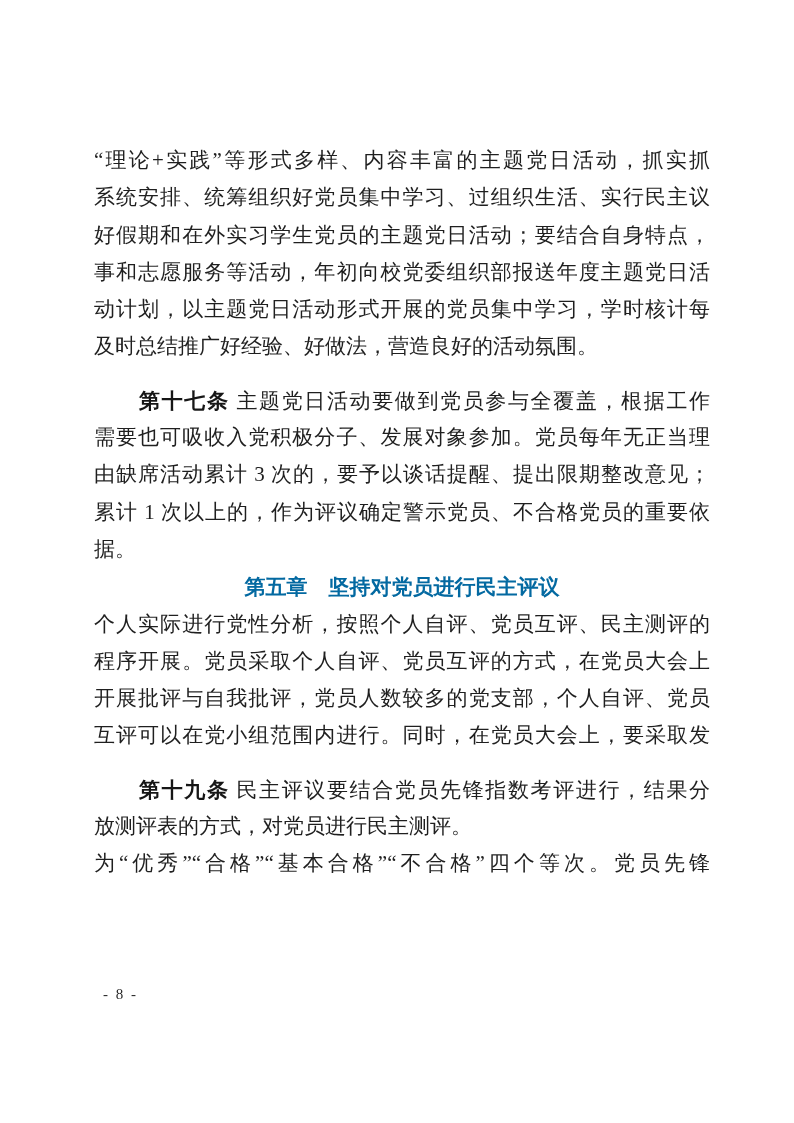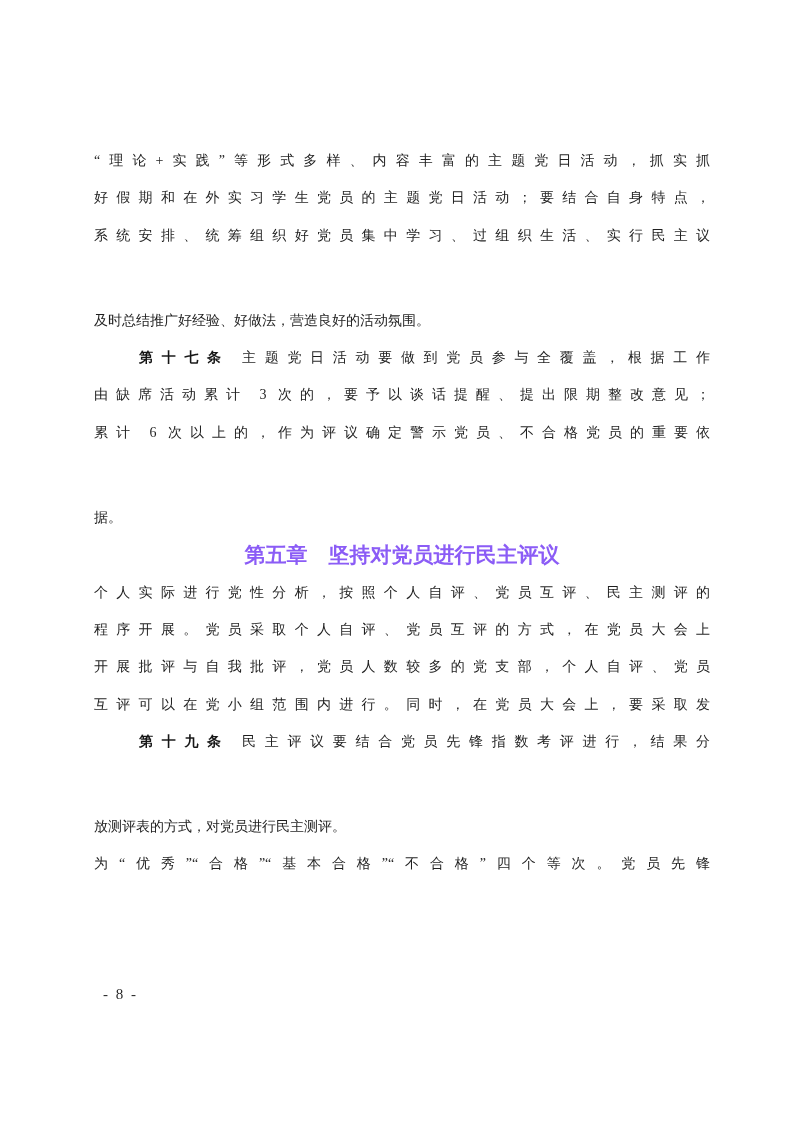--- a/index.html
+++ b/index.html
@@ -17,75 +17,78 @@
     color: #1f1f1f;
   }
   .textcol {
     position: absolute;
     left: 94px;
     top: 142px;
     width: 616px;
   }
   .line {
     font-family: "Liberation Serif", serif;
-    font-size: 14px;
+    font-size: 21px;
     line-height: 37.3px;
     height: 37.3px;
     text-align: justify;
     text-align-last: justify;
     -moz-text-align-last: justify;
     white-space: normal;
     overflow: visible;
   }
   .line.short {
     text-align: right;
     text-align-last: left;
-    margin-top: 48px;
     -moz-text-align-last: left;
   }
   .line.indent {
     text-indent: 45px;
+    margin-top: 16px;
   }
   .b {
     font-weight: 700;
     font-family: "Liberation Sans", sans-serif;
     color: #161616;
   }
   .heading {
     font-family: "Liberation Sans", sans-serif;
     font-weight: 700;
     font-size: 21px;
     line-height: 37.3px;
     height: 37.3px;
     text-align: center;
-    color: #8b5cf6;
+    color: #0369a1;
   }
   .pagenum {
     position: absolute;
     left: 103px;
     top: 984px;
     font-family: "Liberation Serif", serif;
     font-size: 15px;
     line-height: 20px;
     color: #2a2a2a;
     letter-spacing: 2px;
   }
 </style>
 </head>
 <body>
 
 <div class="page">
   <div class="textcol" id="textcol">
       <div class="line">“理论+实践”等形式多样、内容丰富的主题党日活动，抓实抓</div>
+      <div class="line">系统安排、统筹组织好党员集中学习、过组织生活、实行民主议</div>
       <div class="line">好假期和在外实习学生党员的主题党日活动；要结合自身特点，</div>
-      <div class="line">系统安排、统筹组织好党员集中学习、过组织生活、实行民主议</div>
+      <div class="line">事和志愿服务等活动，年初向校党委组织部报送年度主题党日活</div>
+      <div class="line">动计划，以主题党日活动形式开展的党员集中学习，学时核计每</div>
       <div class="line short">及时总结推广好经验、好做法，营造良好的活动氛围。</div>
       <div class="line indent"><span class="b">第十七条</span> 主题党日活动要做到党员参与全覆盖，根据工作</div>
+      <div class="line">需要也可吸收入党积极分子、发展对象参加。党员每年无正当理</div>
       <div class="line">由缺席活动累计 3 次的，要予以谈话提醒、提出限期整改意见；</div>
-      <div class="line">累计 6 次以上的，作为评议确定警示党员、不合格党员的重要依</div>
+      <div class="line">累计 1 次以上的，作为评议确定警示党员、不合格党员的重要依</div>
       <div class="line short">据。</div>
       <div class="heading">第五章　坚持对党员进行民主评议</div>
       <div class="line">个人实际进行党性分析，按照个人自评、党员互评、民主测评的</div>
       <div class="line">程序开展。党员采取个人自评、党员互评的方式，在党员大会上</div>
       <div class="line">开展批评与自我批评，党员人数较多的党支部，个人自评、党员</div>
       <div class="line">互评可以在党小组范围内进行。同时，在党员大会上，要采取发</div>
       <div class="line indent"><span class="b">第十九条</span> 民主评议要结合党员先锋指数考评进行，结果分</div>
       <div class="line short">放测评表的方式，对党员进行民主测评。</div>
       <div class="line">为“优秀”“合格”“基本合格”“不合格”四个等次。党员先锋</div>
     </div>

